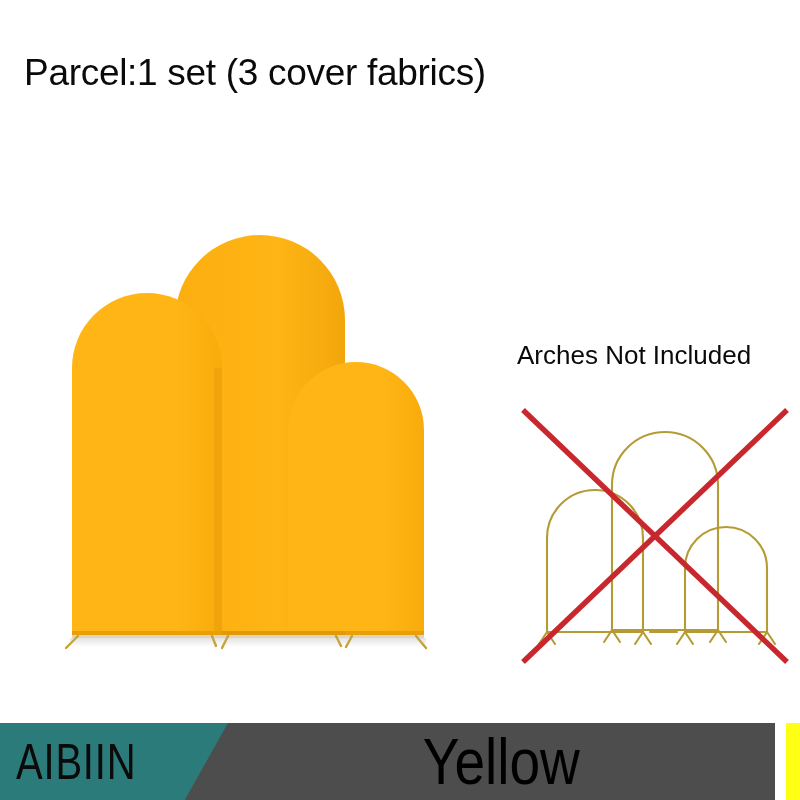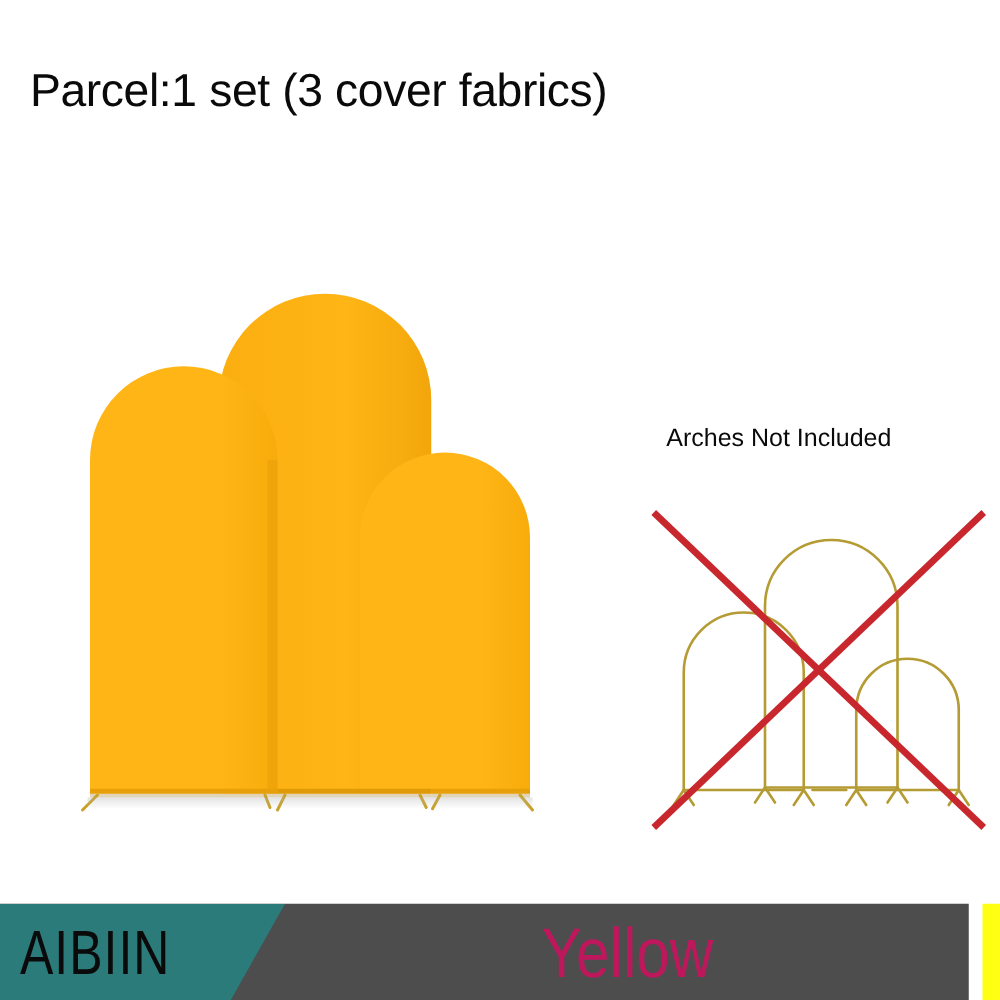--- a/index.html
+++ b/index.html
@@ -41,23 +41,23 @@
   
   #not-included {
     position: absolute;
     left: 505px;
     top: 330px;
     width: 295px;
     height: 340px;
   }
   #not-included-label {
     position: absolute;
-    left: 28px;
+    left: 12px;
     top: 10px;
-    font-size: 20px;
+    font-size: 26px;
     color: #0a0a0a;
     white-space: nowrap;
   }
   #frames-svg {
     position: absolute;
     left: 0;
     top: 40px;
   }
 
   
@@ -96,22 +96,22 @@
     letter-spacing: 1px;
     white-space: nowrap;
   }
   #color-name {
     position: absolute;
     left: 228px;
     top: 50%;
     transform: translateY(-50%);
     width: 547px;
     text-align: center;
-    font-size: 56px;
-    color: #be185d;
+    font-size: 64px;
+    color: #000000;
     transform-origin: center center;
     white-space: nowrap;
   }
   #color-name span { display: inline-block; transform: scaleX(0.86); }
   #banner-accent {
     position: absolute;
     left: 786px;
     top: 0;
     width: 14px;
     height: 77px;

